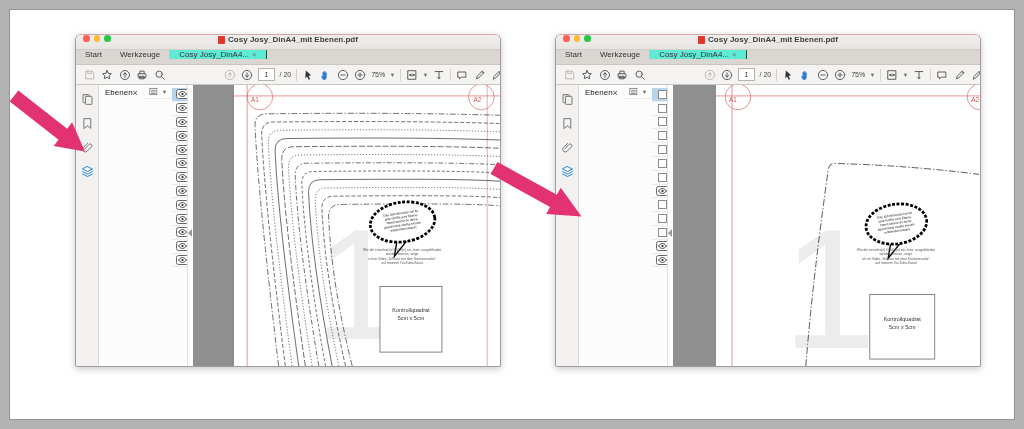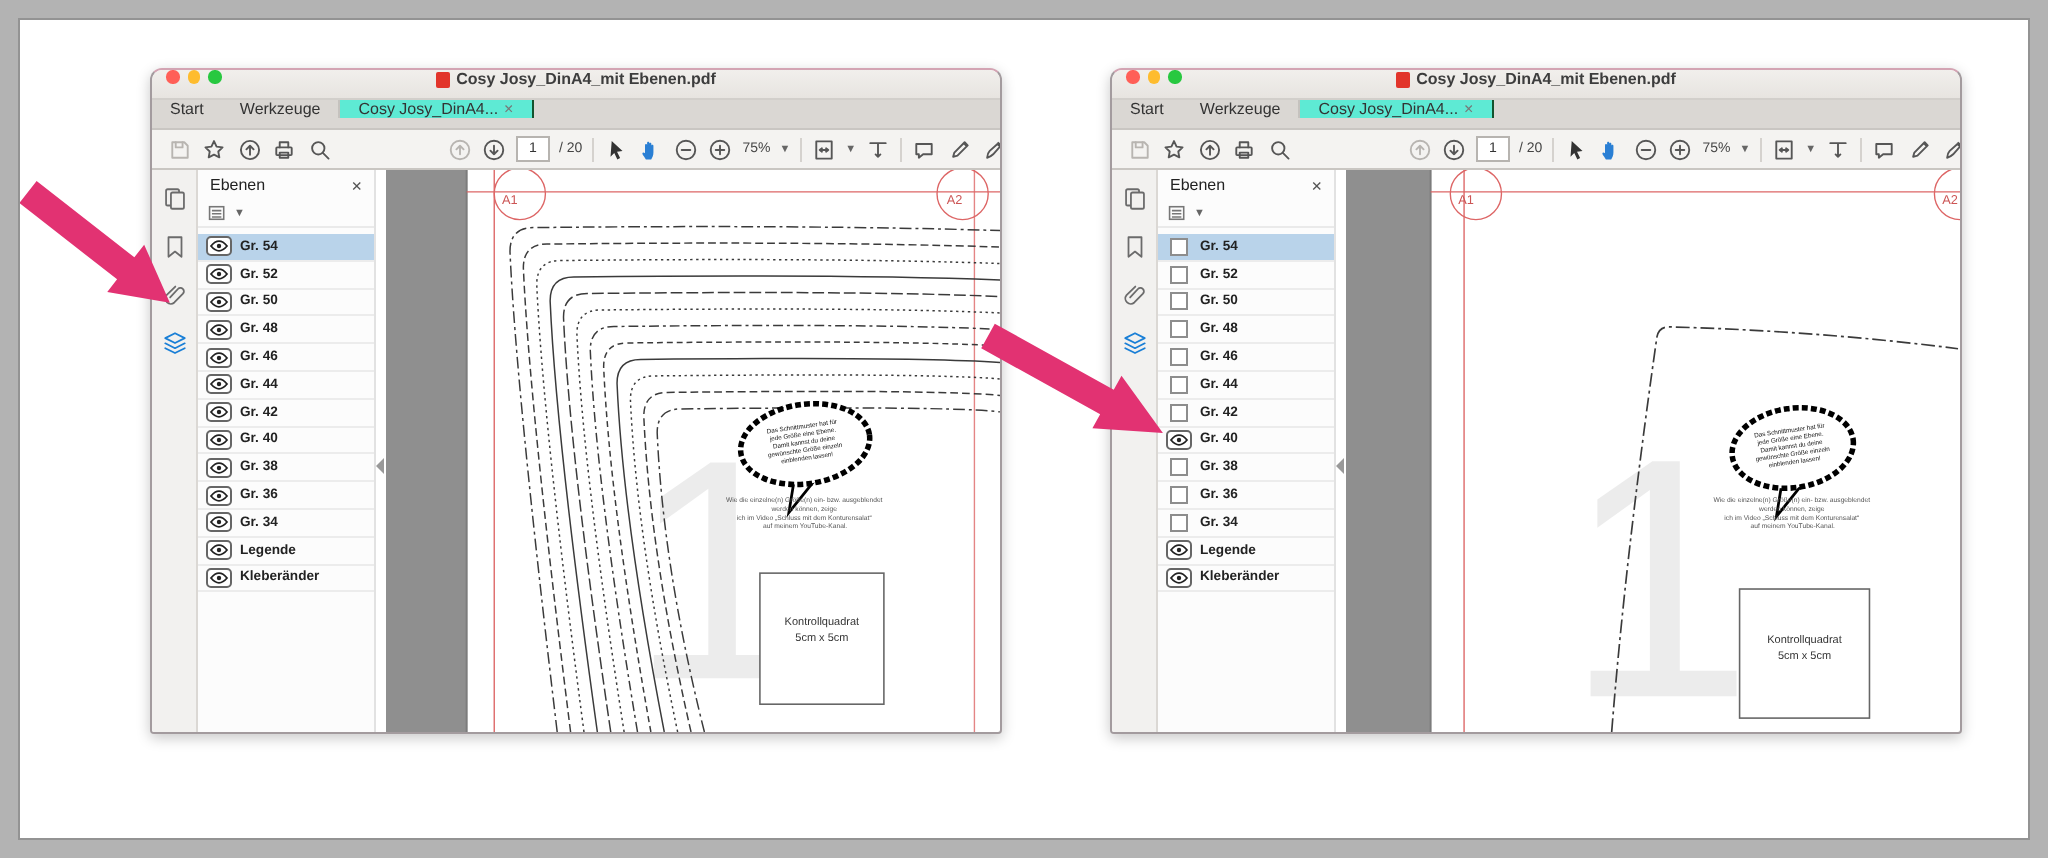--- a/index.html
+++ b/index.html
@@ -36,21 +36,21 @@
   .spacer{width:48px;flex:none}
   .caret{font-size:5.5px;color:#666;flex:none}
 
   
   .content{flex:1;display:flex;min-height:0;position:relative}
   .navstrip{width:22px;flex:none;background:#f2f1ef;border-right:1px solid #dbd8d4;display:flex;flex-direction:column;
     align-items:center;padding-top:7px;gap:10px}
   .nav{width:14px;height:14px;display:flex;align-items:center;justify-content:center}
   svg.nic{width:13px;height:13px;stroke:#6b6b6b;fill:none;stroke-width:1.1;stroke-linecap:round;stroke-linejoin:round}
   .nav.active svg.nic{stroke:#1a7fd6}
-  .panel{width:88px;flex:none;background:#fcfcfc;display:flex;flex-direction:column;text-align:right;}
+  .panel{width:88px;flex:none;background:#fcfcfc;display:flex;text-align:right;}
   .panel-head{height:15px;flex:none;display:flex;align-items:center;justify-content:space-between;padding:0 6px;
     font-size:8px;color:#222;}
   .panel-close{color:#555;font-size:9px}
   .panel-opts{height:13px;flex:none;display:flex;align-items:center;padding:0 5px;gap:2px;border-bottom:1px solid #eaeaea}
   .layer-list{flex:1;margin-top:3px;overflow:hidden}
   .layer-row{height:13.8px;box-sizing:border-box;display:flex;align-items:center;gap:4px;padding-left:4px;
     border-bottom:1px solid #ececec}
   .layer-row.sel{background:#b9d3ea}
   .vis{width:13px;height:10px;flex:none;display:flex;align-items:center;justify-content:center}
   .cbx{width:7px;height:7px;border:1px solid #8d8d8d;background:#fff;display:block}

